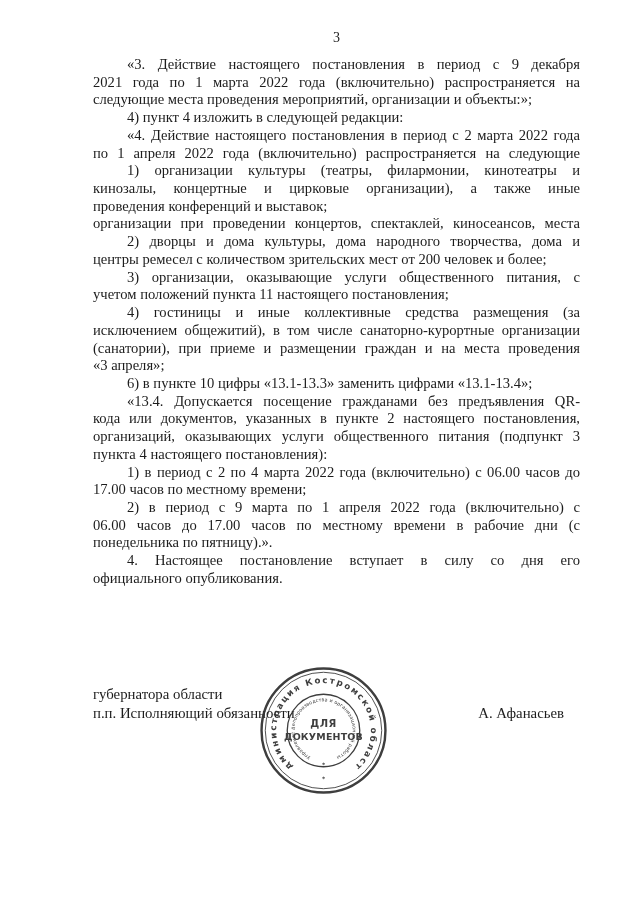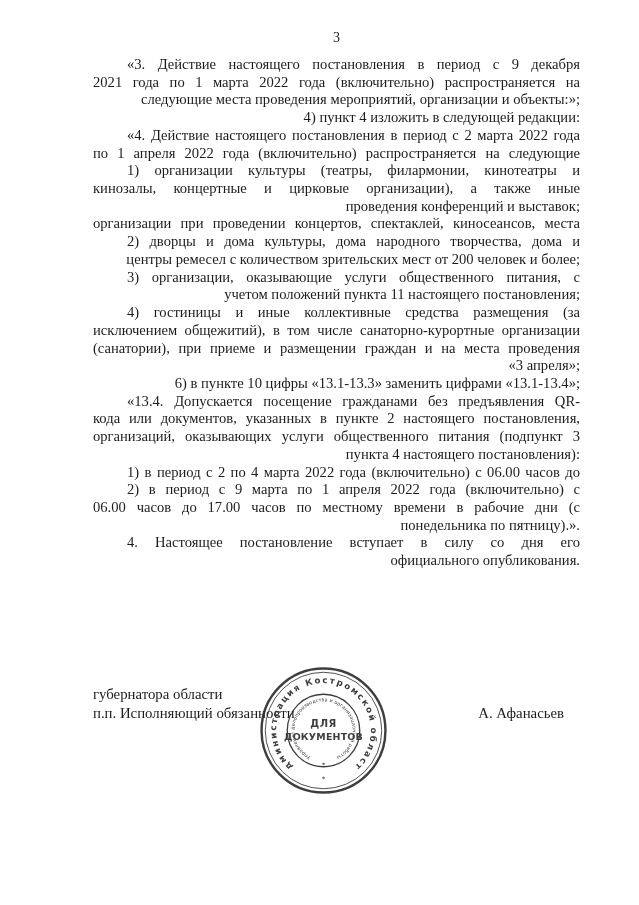--- a/index.html
+++ b/index.html
@@ -18,21 +18,21 @@
     font-size: 14px;
   }
   .doc-body {
     position: absolute;
     top: 56px; left: 93px; width: 487px;
     font-size: 14.6px;
     line-height: 17.72px;
   }
   .line { min-height: 17.72px; }
   .line.just { text-align: justify; text-align-last: justify; }
-  .line.last { text-align: right; }
+  .line.last { text-align: left; }
   .line.indent { padding-left: 34px; }
   .sig {
     position: absolute;
     top: 685px; left: 93px; width: 487px;
     font-size: 14.8px;
     line-height: 18.5px;
   }
   .sig-name { position: absolute; top: 18.5px; right: 16px; }
   .stamp {
     position: absolute;
@@ -95,20 +95,21 @@
       <div class="line indent last">6) в пункте 10 цифры «13.1-13.3» заменить цифрами «13.1-13.4»;</div>
     </div>
     <div class="para">
       <div class="line indent just">«13.4. Допускается посещение гражданами без предъявления QR-</div>
       <div class="line just">кода или документов, указанных в пункте 2 настоящего постановления,</div>
       <div class="line just">организаций, оказывающих услуги общественного питания (подпункт 3</div>
       <div class="line last">пункта 4 настоящего постановления):</div>
     </div>
     <div class="para">
       <div class="line indent just">1) в период с 2 по 4 марта 2022 года (включительно) с 06.00 часов до</div>
+      <div class="line last">17.00 часов по местному времени;</div>
     </div>
     <div class="para">
       <div class="line indent just">2) в период с 9 марта по 1 апреля 2022 года (включительно) с</div>
       <div class="line just">06.00 часов до 17.00 часов по местному времени в рабочие дни (с</div>
       <div class="line last">понедельника по пятницу).».</div>
     </div>
     <div class="para">
       <div class="line indent just">4. Настоящее постановление вступает в силу со дня его</div>
       <div class="line last">официального опубликования.</div>
     </div>

